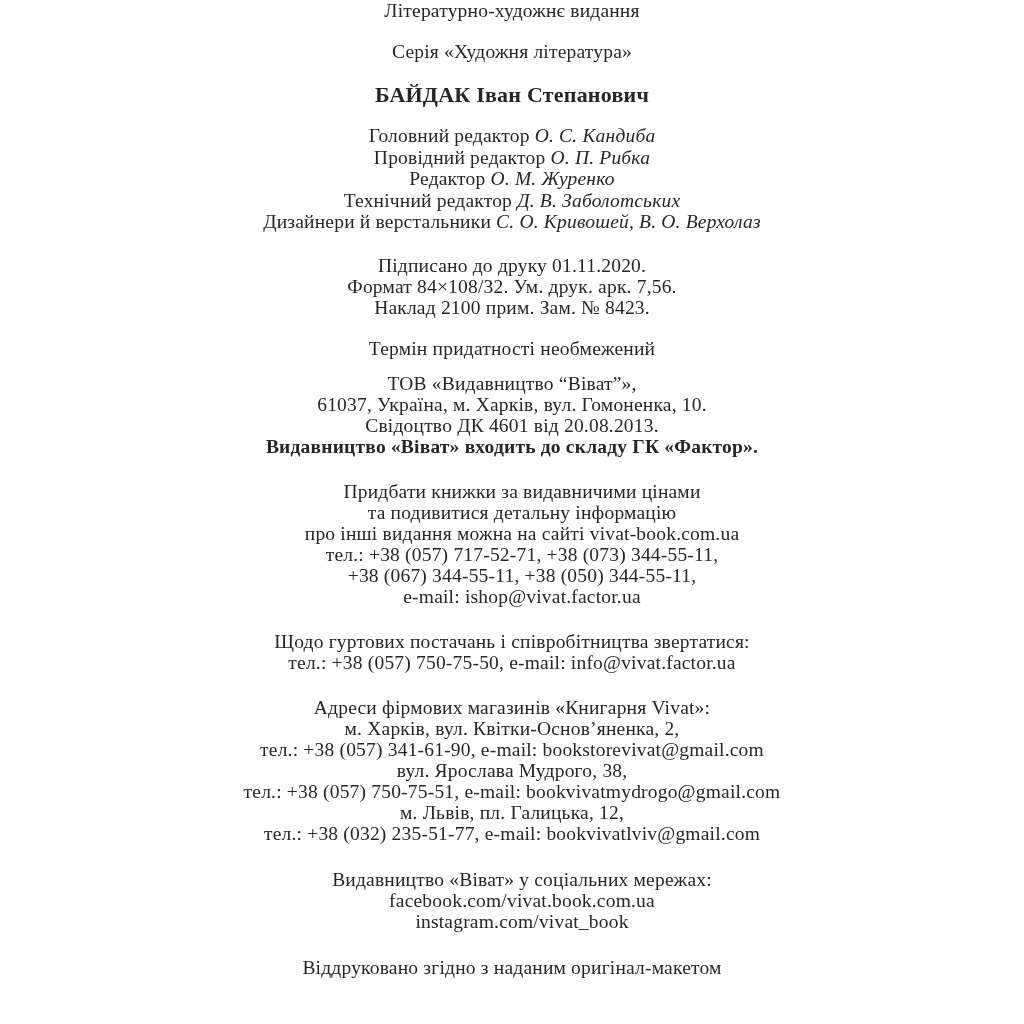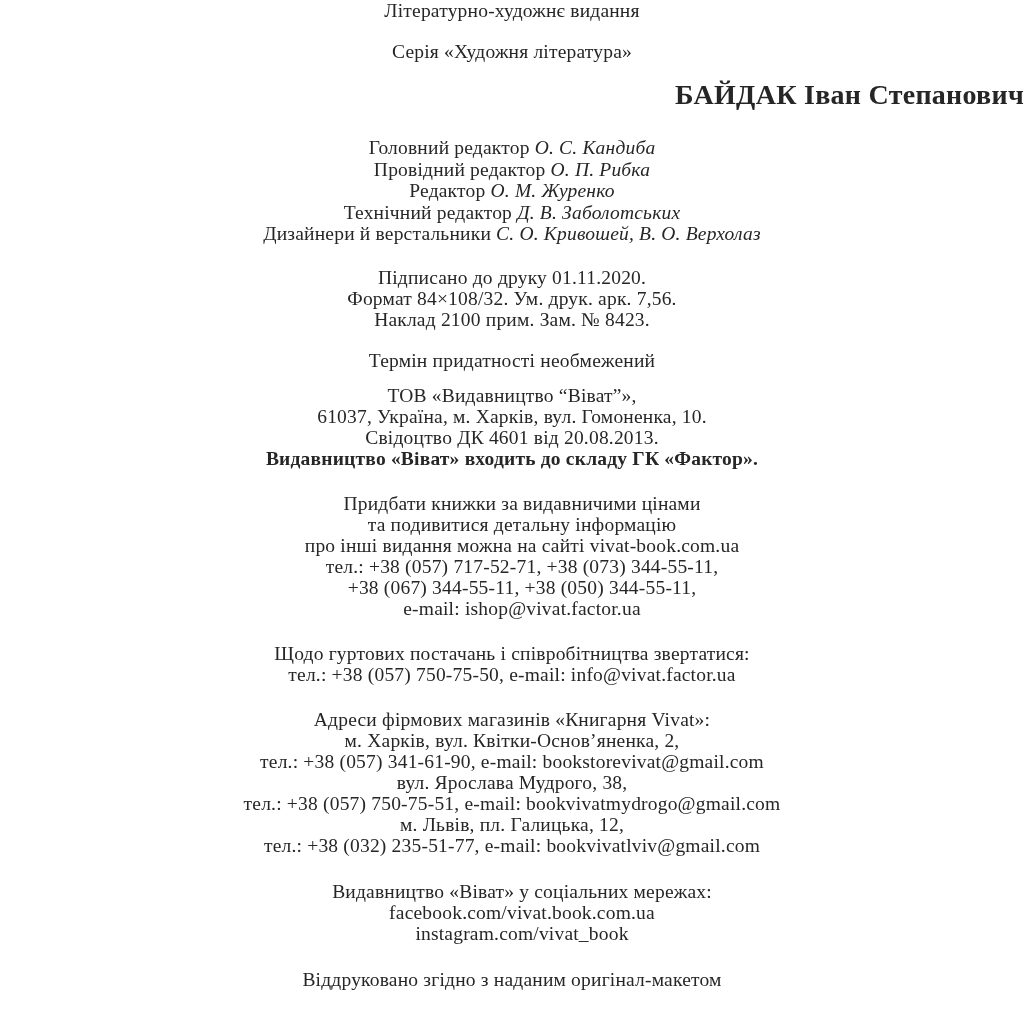--- a/index.html
+++ b/index.html
@@ -40,37 +40,36 @@
     line-height: 21px;
     white-space: nowrap;
     letter-spacing: 0.01em;
   }
 
   
   .imprint-type { font-size: 19.5px; line-height: 21px; margin-top: 0px; }
   .series       { font-size: 19.5px; line-height: 21px; margin-top: 20px; }
 
   .author {
-    font-size: 28px;
+    font-size: 22px;
     font-weight: bold;
     line-height: 24px;
     margin-top: 21px;
     letter-spacing: 0.01em;
-    text-align: right;
   }
   .book-title {
     font-size: 21px;
     font-weight: bold;
     line-height: 23px;
     margin-top: 20px;
     letter-spacing: 0.01em;
   }
 
   
-  .credits { margin-top: 30px; }
+  .credits { margin-top: 18px; }
   .credits .line { line-height: 21.5px; }
   .credits .name { font-style: italic; }
 
   
   .specs { margin-top: 22px; }
   .validity { margin-top: 20px; }
 
   
   .publisher { margin-top: 14px; }
   .publisher .strong { font-weight: bold; }

